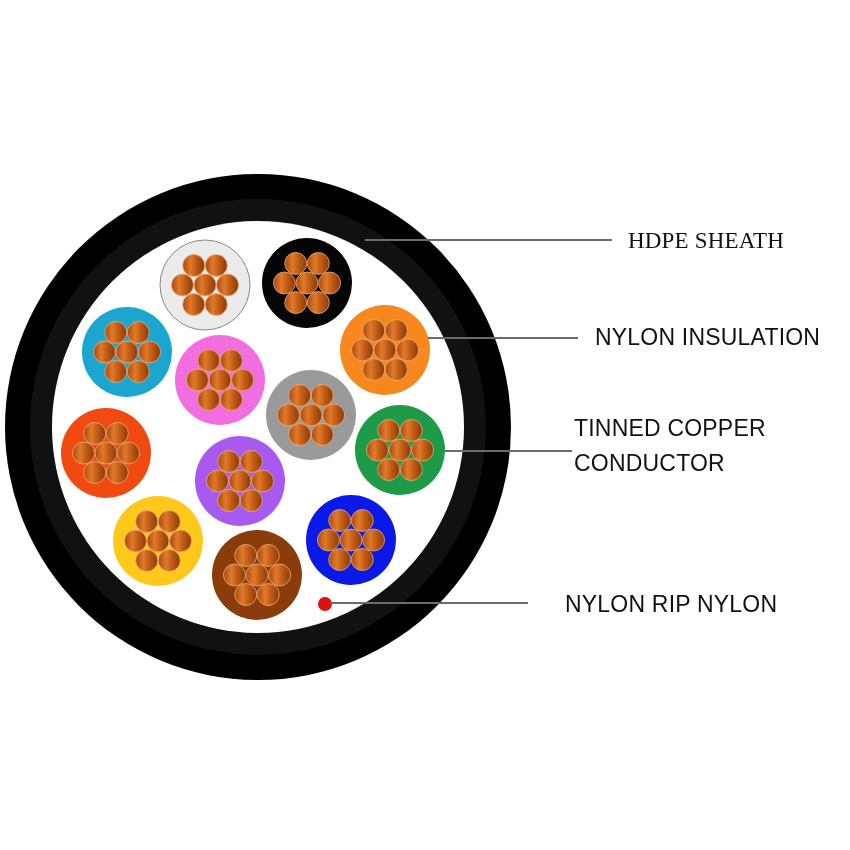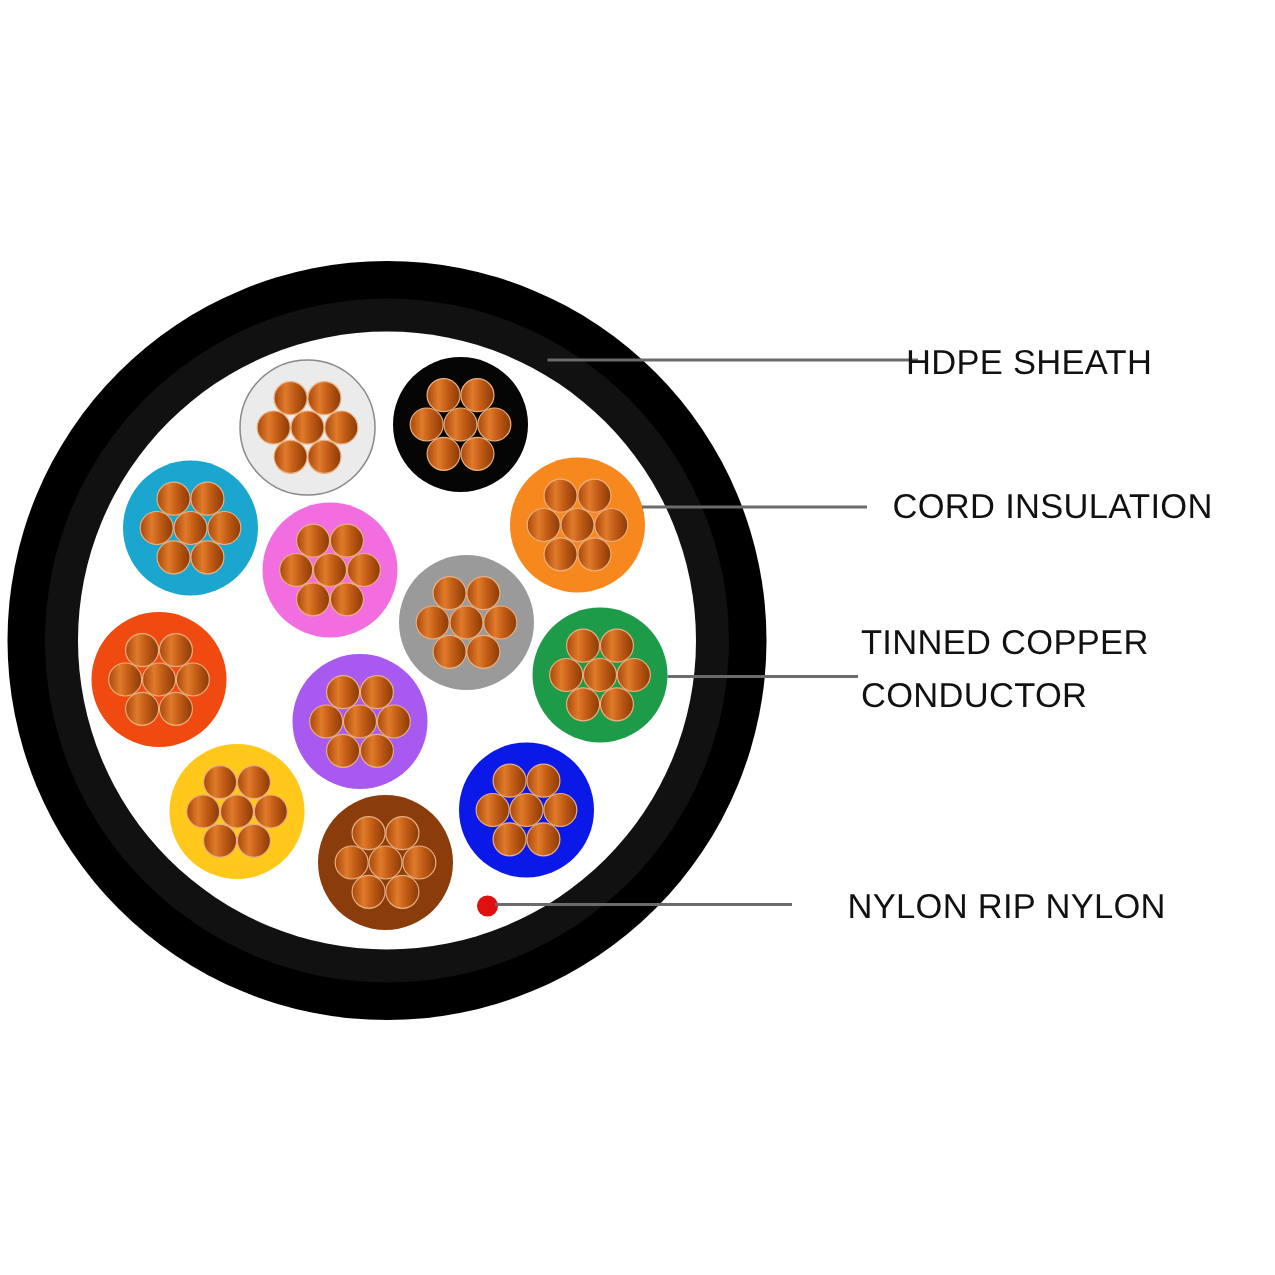--- a/index.html
+++ b/index.html
@@ -150,17 +150,17 @@
       <circle cx="325" cy="604" r="7" fill="#e01010"></circle>
     </g>
   <g id="leaders-group">
       <line x1="365" y1="240" x2="612" y2="240" stroke="#6b6b6b" stroke-width="2"></line>
       <line x1="428" y1="338" x2="578" y2="338" stroke="#6b6b6b" stroke-width="2"></line>
       <line x1="445" y1="451" x2="572" y2="451" stroke="#6b6b6b" stroke-width="2"></line>
       <line x1="330" y1="603" x2="528" y2="603" stroke="#6b6b6b" stroke-width="2"></line>
     </g>
 </svg>
 
-<div class="label" style="left:604px; top:224px;">HDPE SHEATH</div>
-<div class="label" style="left:595px; top:320px;">CORD INSULATION</div>
+<div class="label" style="left:628px; top:224px;font-family:Liberation Serif, serif;">HDPE SHEATH</div>
+<div class="label" style="left:595px; top:320px;">NYLON INSULATION</div>
 <div class="label" style="left:574px; top:411px;">TINNED COPPER</div>
 <div class="label" style="left:574px; top:446px;text-align:right;">CONDUCTOR</div>
 <div class="label" style="left:565px; top:587px;">NYLON RIP NYLON</div>
 
 </body></html>

